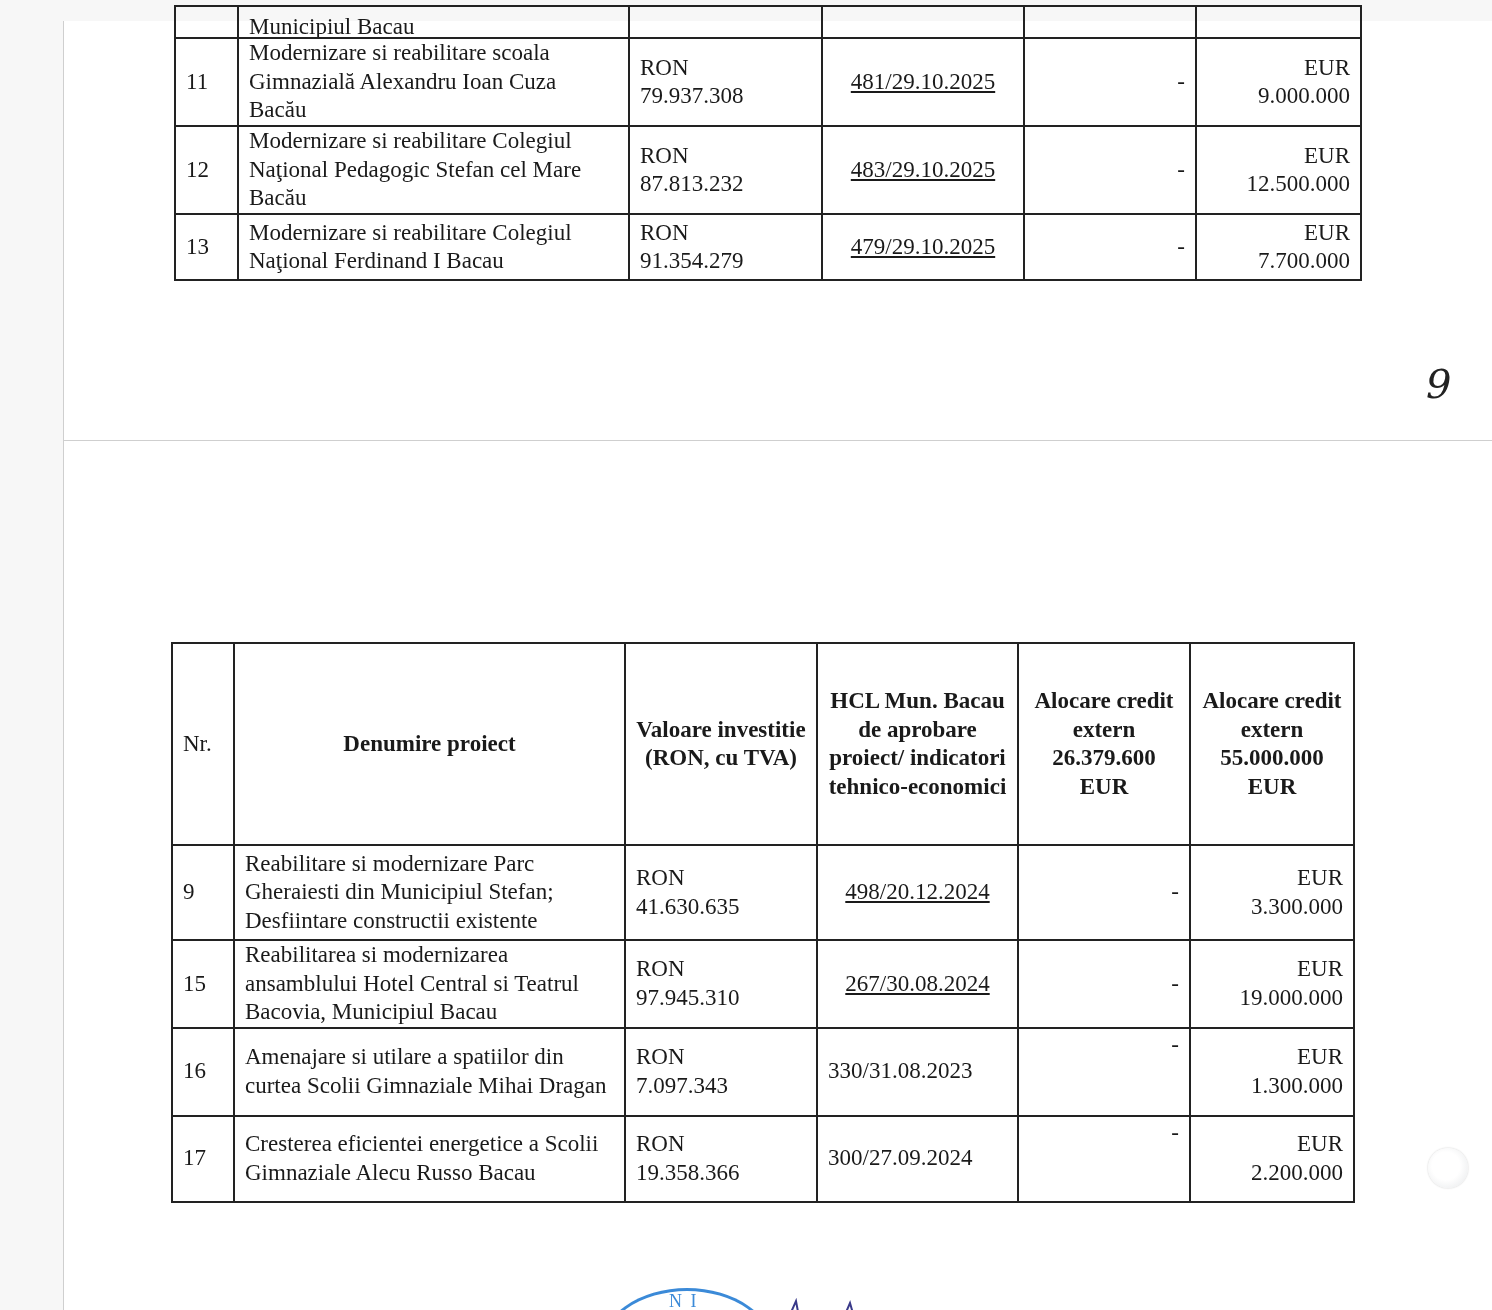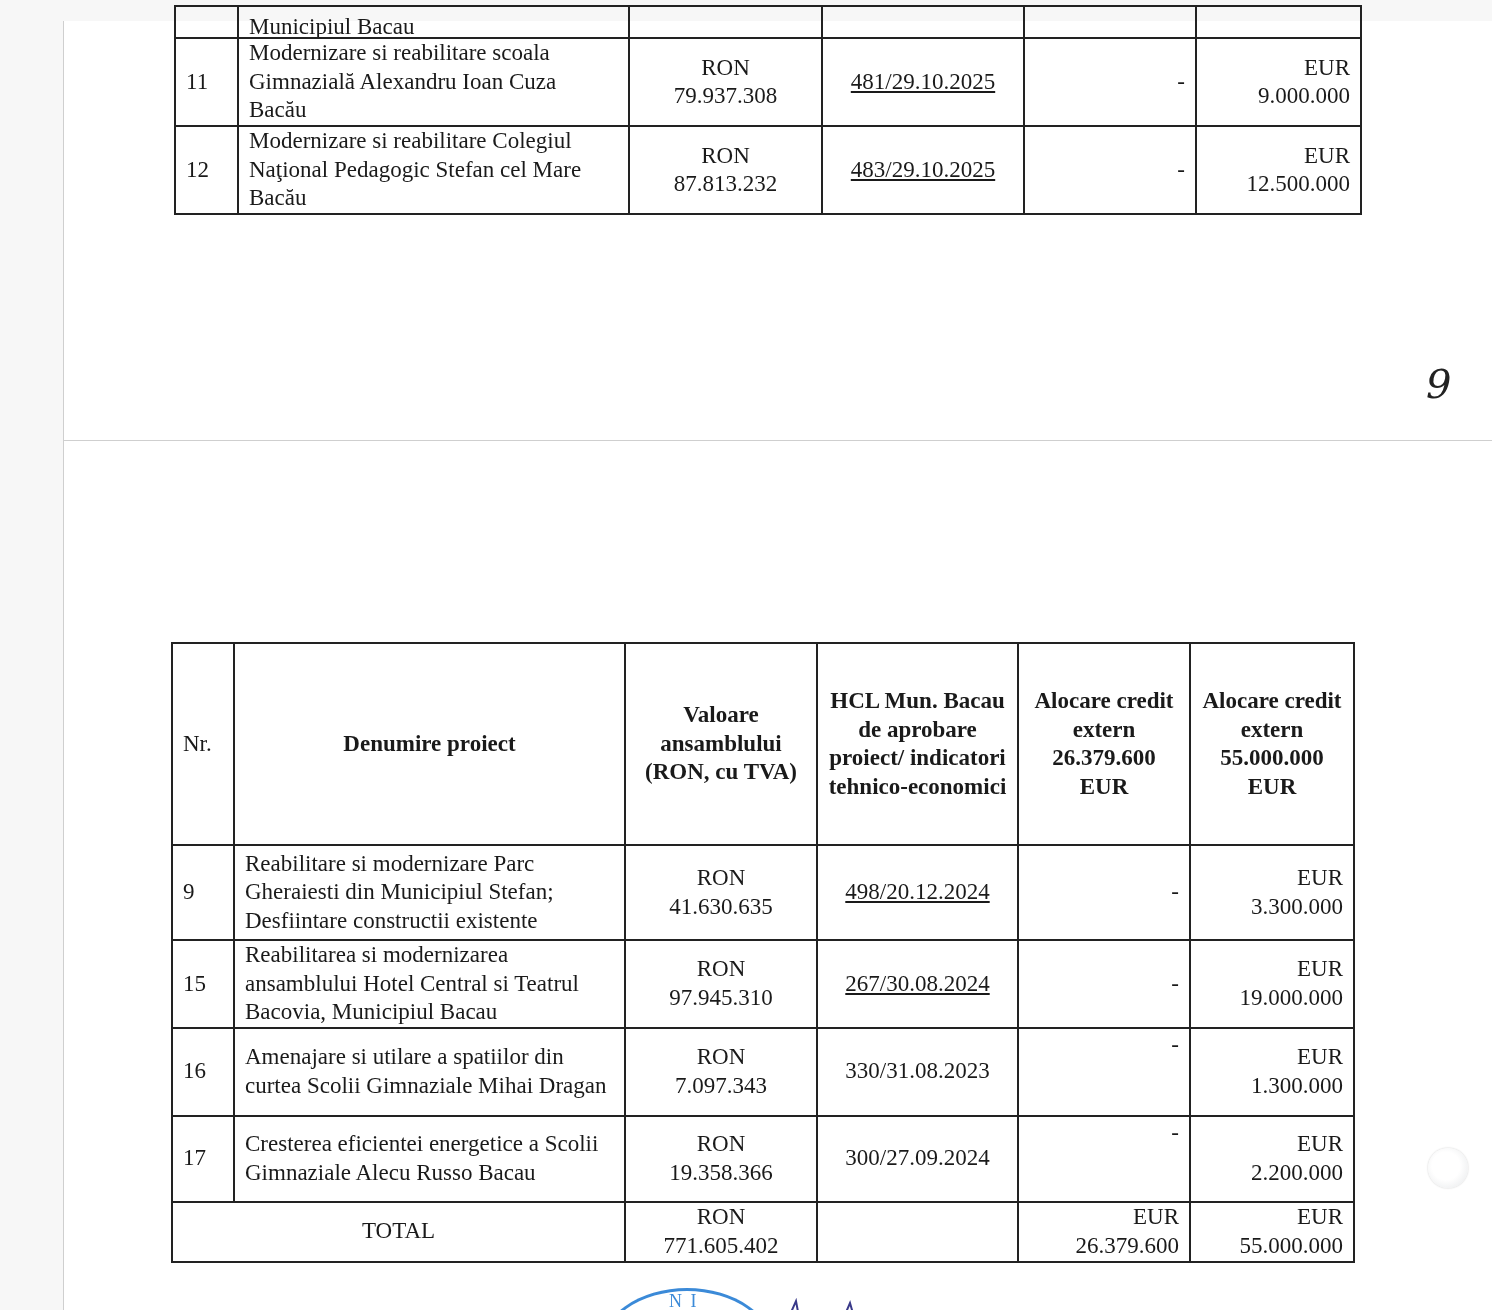--- a/index.html
+++ b/index.html
@@ -17,21 +17,21 @@
   .page2 { top: 440px; width: 1429px; height: 870px; border-top: 1px solid #cfcfcf; }
 
   table.doc { position: absolute; border-collapse: collapse; table-layout: fixed; }
   table.doc td, table.doc th {
     border: 2px solid #222; padding: 0 10px; font-size: 23px; line-height: 28.5px;
     vertical-align: middle; font-weight: normal;
   }
   table.doc th { font-weight: bold; text-align: center; border-radius: 29px; }
   .c-nr { text-align: left; }
   .c-name { text-align: left; padding-left: 10px; }
-  .c-val { text-align: center; }
+  .c-val { text-align: left; }
   .c-hcl { text-align: center; text-decoration: underline; }
   .c-alloc1 { text-align: right; }
   .c-alloc2 { text-align: right; }
   .dash-top { vertical-align: top !important; padding-top: 2px !important; }
   .total-row td { font-weight: bold; }
   .total-label { text-align: center; }
 
   .t1 { left: 110px; top: -16px; width: 1186px; }
   .t2 { left: 107px; top: 201px; width: 1182px; }
 
@@ -83,40 +83,48 @@
       <td class="c-alloc2"><span>EUR</span><br><span>9.000.000</span></td>
     </tr>
     <tr style="height:88px">
       <td class="c-nr">12</td>
       <td class="c-name">Modernizare si reabilitare Colegiul Naţional Pedagogic Stefan cel Mare Bacău</td>
       <td class="c-val"><span>RON</span><br><span>87.813.232</span></td>
       <td class="c-hcl">483/29.10.2025</td>
       <td class="c-alloc1">-</td>
       <td class="c-alloc2"><span>EUR</span><br><span>12.500.000</span></td>
     </tr>
+    <tr style="height:66px">
+      <td class="c-nr">13</td>
+      <td class="c-name">Modernizare si reabilitare Colegiul Naţional Ferdinand I Bacau</td>
+      <td class="c-val"><span>RON</span><br><span>91.354.279</span></td>
+      <td class="c-hcl">479/29.10.2025</td>
+      <td class="c-alloc1">-</td>
+      <td class="c-alloc2"><span>EUR</span><br><span>7.700.000</span></td>
+    </tr>
   </tbody>
     </table>
   <div class="page-num">9</div>
 </div>
 
 <div class="page page2">
   <table class="doc t2">
     <colgroup>
       <col style="width:62px">
         <col style="width:391px">
         <col style="width:192px">
         <col style="width:201px">
         <col style="width:172px">
         <col style="width:164px">
     </colgroup>
     <tbody>
         <tr style="height:202px">
       <td class="c-nr">Nr.</td>
       <th>Denumire proiect</th>
-      <th>Valoare ansamblului (RON, cu TVA)</th>
+      <th>Valoare investitie (RON, cu TVA)</th>
       <th>HCL Mun. Bacau de aprobare proiect/ indicatori tehnico-economici</th>
       <th>Alocare credit extern 26.379.600 EUR</th>
       <th>Alocare credit extern 55.000.000 EUR</th>
     </tr>
     <tr style="height:95px">
       <td class="c-nr">9</td>
       <td class="c-name">Reabilitare si modernizare Parc Gheraiesti din Municipiul Stefan; Desfiintare constructii existente</td>
       <td class="c-val"><span>RON</span><br><span>41.630.635</span></td>
       <td class="c-hcl">498/20.12.2024</td>
       <td class="c-alloc1">-</td>
@@ -139,27 +147,20 @@
       <td class="c-alloc2"><span>EUR</span><br><span>1.300.000</span></td>
     </tr>
     <tr style="height:86px">
       <td class="c-nr">17</td>
       <td class="c-name">Cresterea eficientei energetice a Scolii Gimnaziale Alecu Russo Bacau</td>
       <td class="c-val"><span>RON</span><br><span>19.358.366</span></td>
       <td class="c-val">300/27.09.2024</td>
       <td class="c-alloc1 dash-top">-</td>
       <td class="c-alloc2"><span>EUR</span><br><span>2.200.000</span></td>
     </tr>
-    <tr class="total-row" style="height:60px">
-      <td colspan="2" class="total-label">TOTAL</td>
-      <td class="c-val"><span>RON</span><br><span>771.605.402</span></td>
-      <td></td>
-      <td class="c-alloc1"><span>EUR</span><br><span>26.379.600</span></td>
-      <td class="c-alloc2"><span>EUR</span><br><span>55.000.000</span></td>
-    </tr>
   </tbody>
     </table>
 
   <div class="stamp"></div>
   <div class="stamp-text">N I</div>
   <svg class="signature" viewBox="0 0 90 20">
     <path d="M5 20 L12 4 L15 20 M60 20 L66 6 L70 20" stroke="#3a3a8a" stroke-width="2" fill="none"></path>
   </svg>
   <div class="scroll-dot"></div>
 </div>

